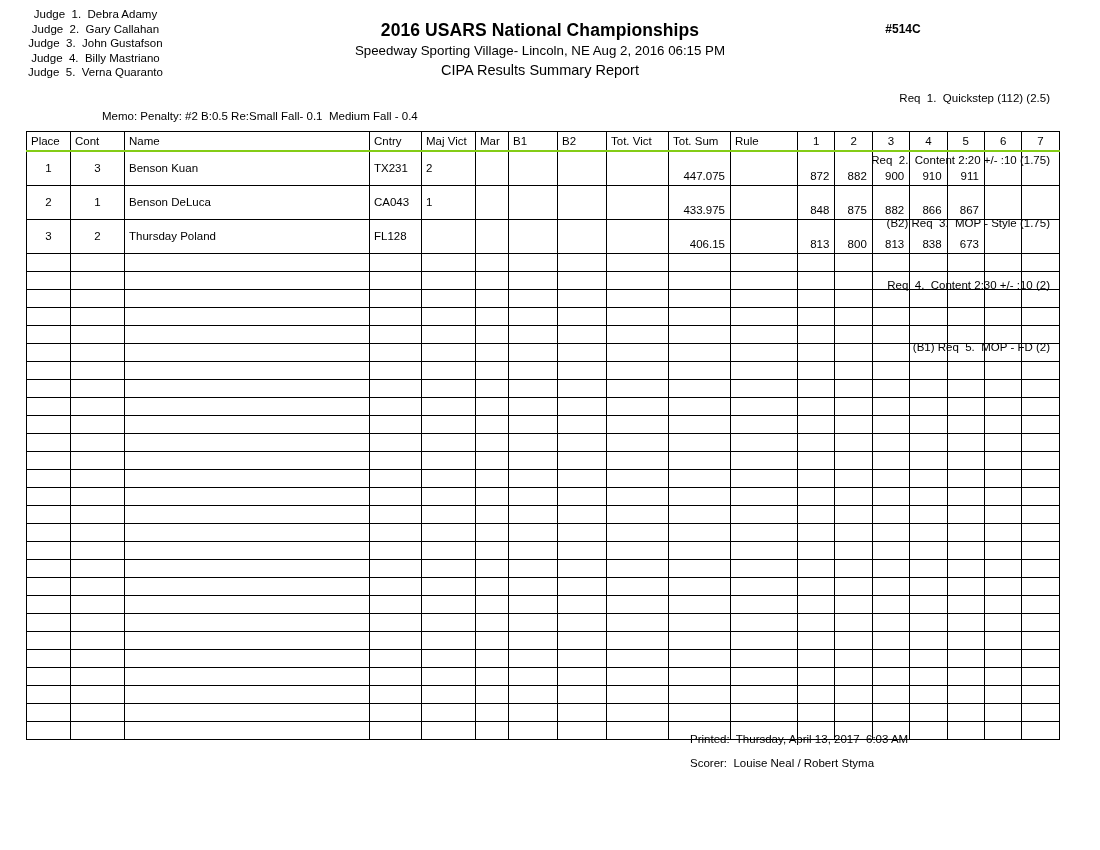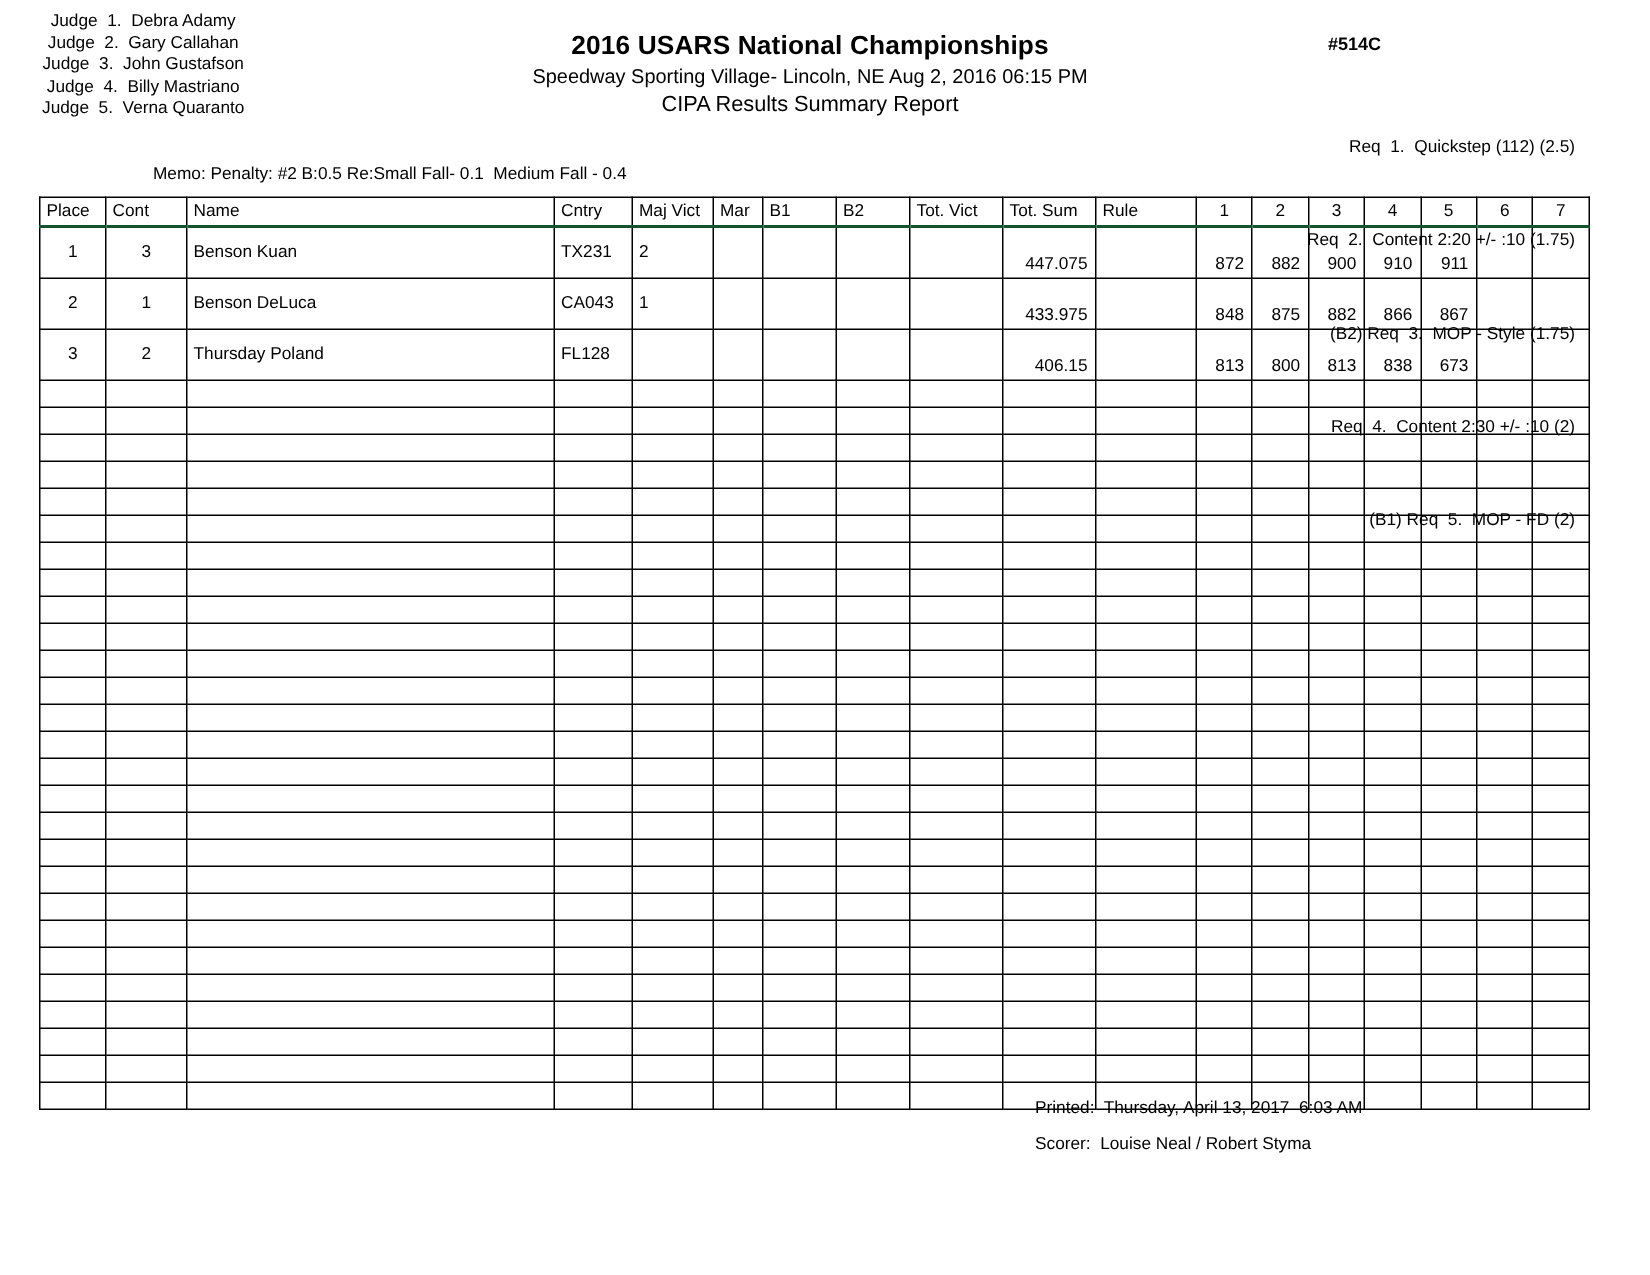--- a/index.html
+++ b/index.html
@@ -117,21 +117,21 @@
     padding: 0 0 0 4px;
     font-weight: normal;
     text-align: left;
     overflow: hidden;
     white-space: nowrap;
     line-height: 17px;
   }
   table.results thead th {
     height: 18px;
     line-height: 18px;
-    border-bottom: 2px solid #14532d;
+    border-bottom: 2px solid #84cc16;
   }
   table.results td.num,
   table.results th.num {
     text-align: center;
     padding: 0;
   }
   table.results td.rnum {
     text-align: right;
     padding: 16px 5px 0 0;
   }

